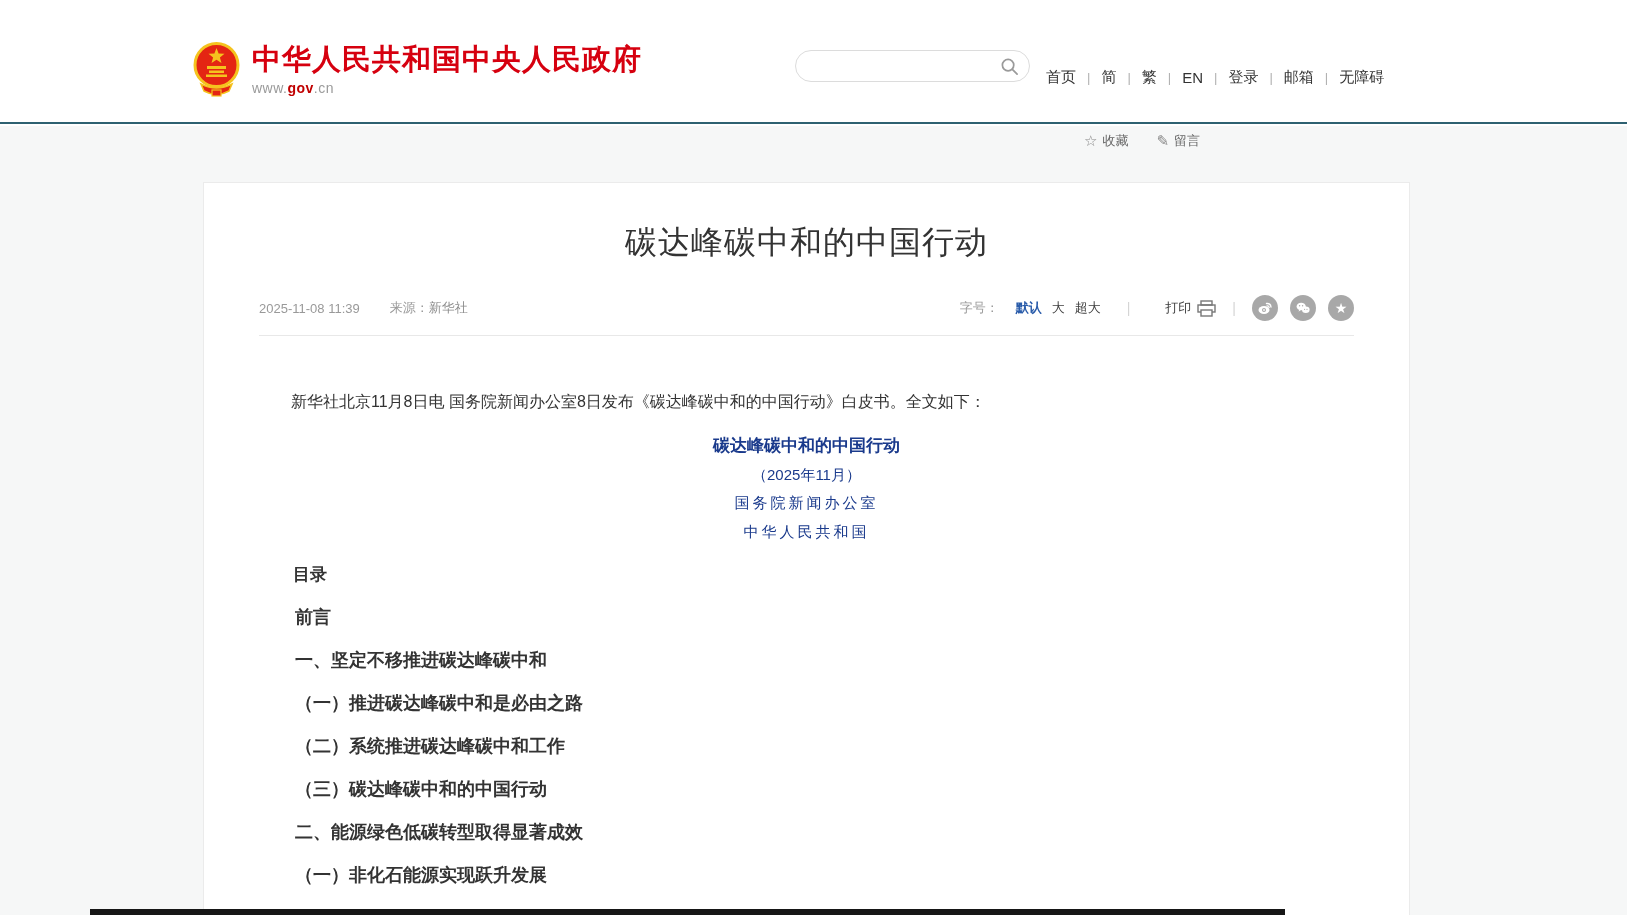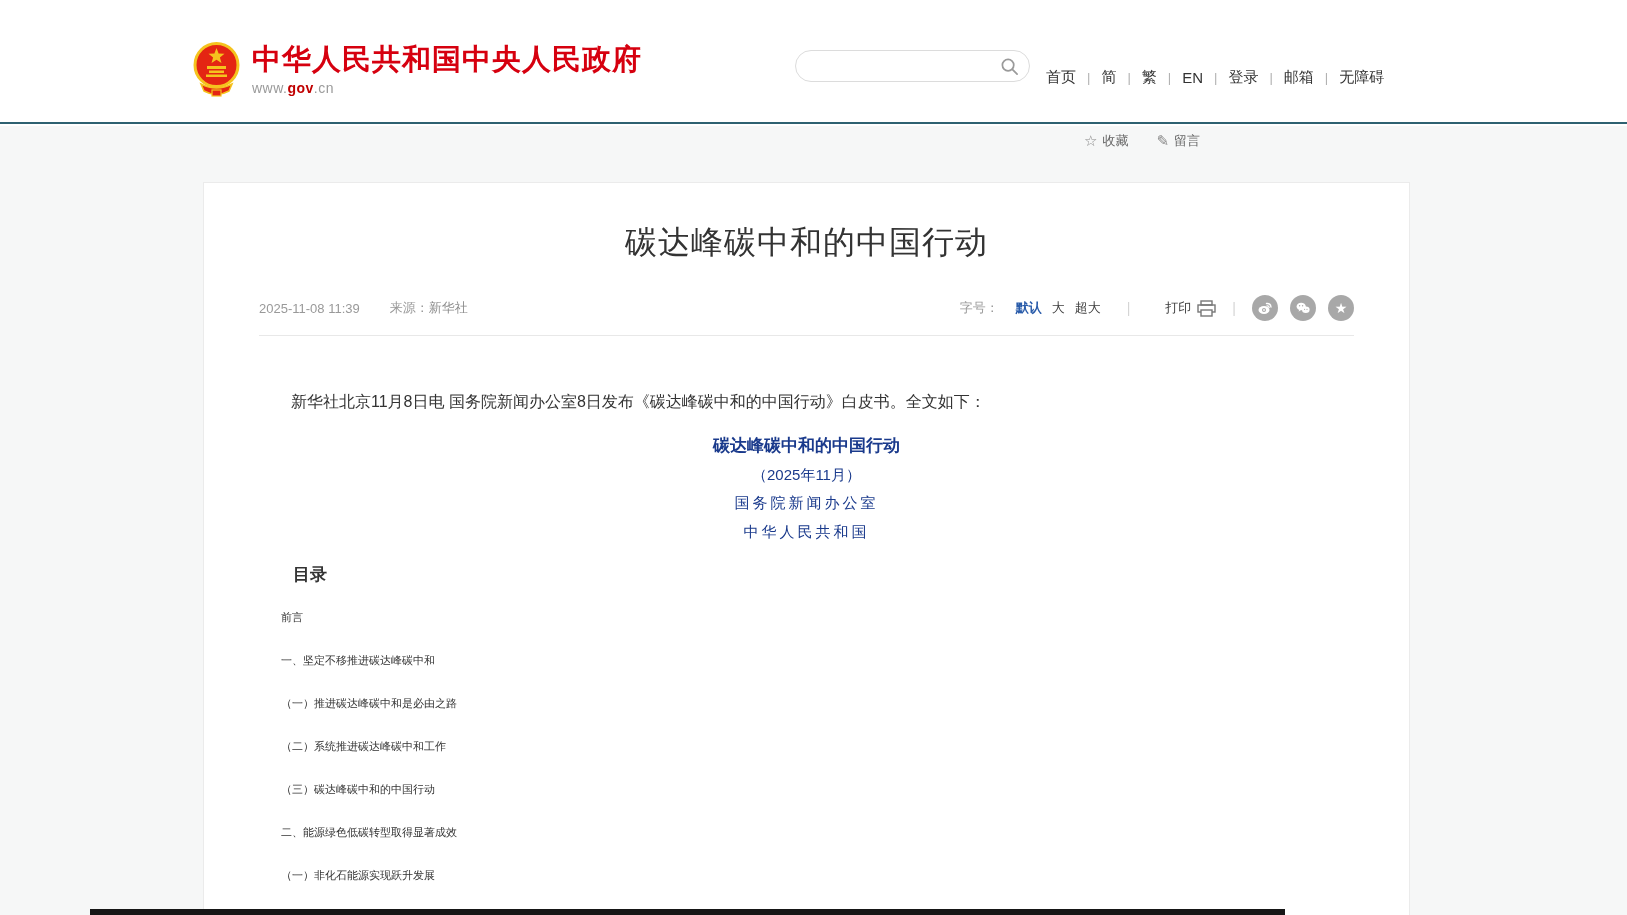--- a/index.html
+++ b/index.html
@@ -72,21 +72,21 @@
     margin-top:54px; font-size:16px; line-height:24px; color:#333; text-indent:2em;
   }
 
   .doc-head { margin-top:17px; text-align:center; color:#1a3a8c; }
   .doc-head .doc-title { font-size:17px; font-weight:bold; line-height:29px; }
   .doc-head .doc-line { font-size:15px; line-height:29px; }
   .doc-head .kai { font-family:"Liberation Serif","DejaVu Serif",serif; letter-spacing:3px; }
 
   .toc-heading { margin-top:16px; font-size:17px; font-weight:bold; color:#333; line-height:24px; text-indent:2em; }
   .toc { margin-top:19px; }
-  .toc p { font-size:11px; color:#333; line-height:22px; margin-bottom:21px; text-indent:2em; }
+  .toc p { font-size:18px; color:#333; line-height:22px; margin-bottom:21px; text-indent:2em;font-weight:bold; }
 
   .bottom-bar { position:absolute; left:90px; top:909px; width:1195px; height:6px; background:#161616; z-index:5; }
 </style>
 </head>
 <body>
 
 <div class="header">
   <div class="brand">
     <svg class="emblem" viewBox="0 0 47 58">
       <circle cx="23.5" cy="25" r="21.5" fill="#e42513"></circle>

